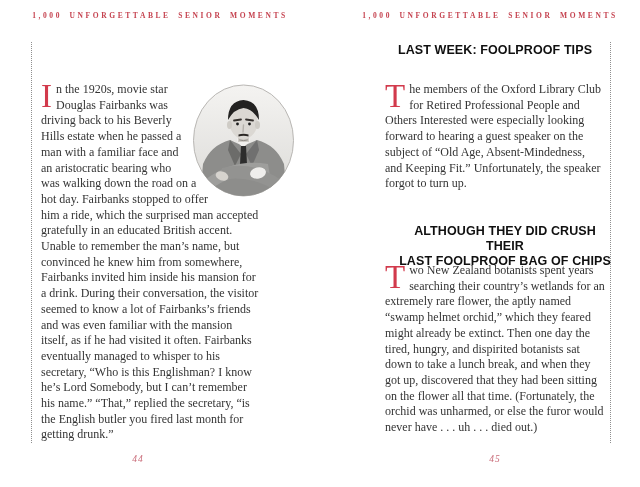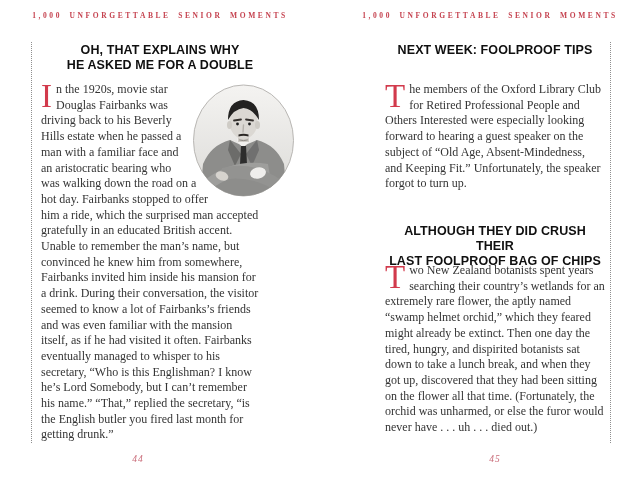--- a/index.html
+++ b/index.html
@@ -41,21 +41,21 @@
 
   .story-title{
     position:absolute;text-align:center;
     font-family:"Liberation Sans", sans-serif;
     font-weight:700;font-size:12.5px;line-height:15px;
     color:var(--title-ink);
     letter-spacing:0.1px;
   }
   .page-left .story-title{top:43px;left:37px;width:246px;}
   .page-right .title-1{top:43px;left:65px;width:220px;}
-  .page-right .title-2{top:224px;left:65px;width:220px;}
+  .page-right .title-2{top:224px;left:75px;width:220px;}
 
   .body-block{
     position:absolute;left:41px;width:218px;
     font-size:12px;line-height:15.7px;
     color:var(--body-ink);
     text-align:left;
   }
   .page-right .body-block{left:65px;width:220px;}
   .body-1{top:82px;}
   .body-2{top:263px;}
@@ -89,24 +89,20 @@
 </head>
 <body>
 
 <div class="spread">
 
   <div class="page page-left">
     <div class="dotted-rule"></div>
 
     <div class="running-head">1,000 UNFORGETTABLE SENIOR MOMENTS</div>
 
-    <div class="story-title">
-      <div>OH, THAT EXPLAINS WHY</div>
-      <div>HE ASKED ME FOR A DOUBLE</div>
-    </div>
 
     <div class="body-block">
       <p>
         <svg class="portrait" viewBox="0 0 103 113" xmlns="http://www.w3.org/2000/svg" aria-hidden="true">
           <defs>
             <clipPath id="ovalClip">
                 <ellipse cx="51.5" cy="56.5" rx="50" ry="55.5"></ellipse>
               </clipPath>
             <linearGradient id="bgGrad" x1="0" y1="0" x2="0" y2="1">
               <stop offset="0" stop-color="#f4f3f1"></stop>
@@ -157,21 +153,21 @@
 
     <div class="page-number">44</div>
   </div>
 
   <div class="page page-right">
     <div class="dotted-rule"></div>
 
     <div class="running-head">1,000 UNFORGETTABLE SENIOR MOMENTS</div>
 
     <div class="story-title title-1">
-      <div>NEXT WEEK: FOOLPROOF TIPS</div>
+      <div>LAST WEEK: FOOLPROOF TIPS</div>
     </div>
 
     <div class="body-block body-1">
       <p><span class="dropcap">T</span><span>he members of the Oxford Library Club for Retired Professional People and Others Interested were especially looking forward to hearing a guest speaker on the subject of “Old Age, Absent-Mindedness, and Keeping Fit.” Unfortunately, the speaker forgot to turn up.</span></p>
     </div>
 
     <div class="story-title title-2">
       <div>ALTHOUGH THEY DID CRUSH THEIR</div>
       <div>LAST FOOLPROOF BAG OF CHIPS</div>
     </div>

